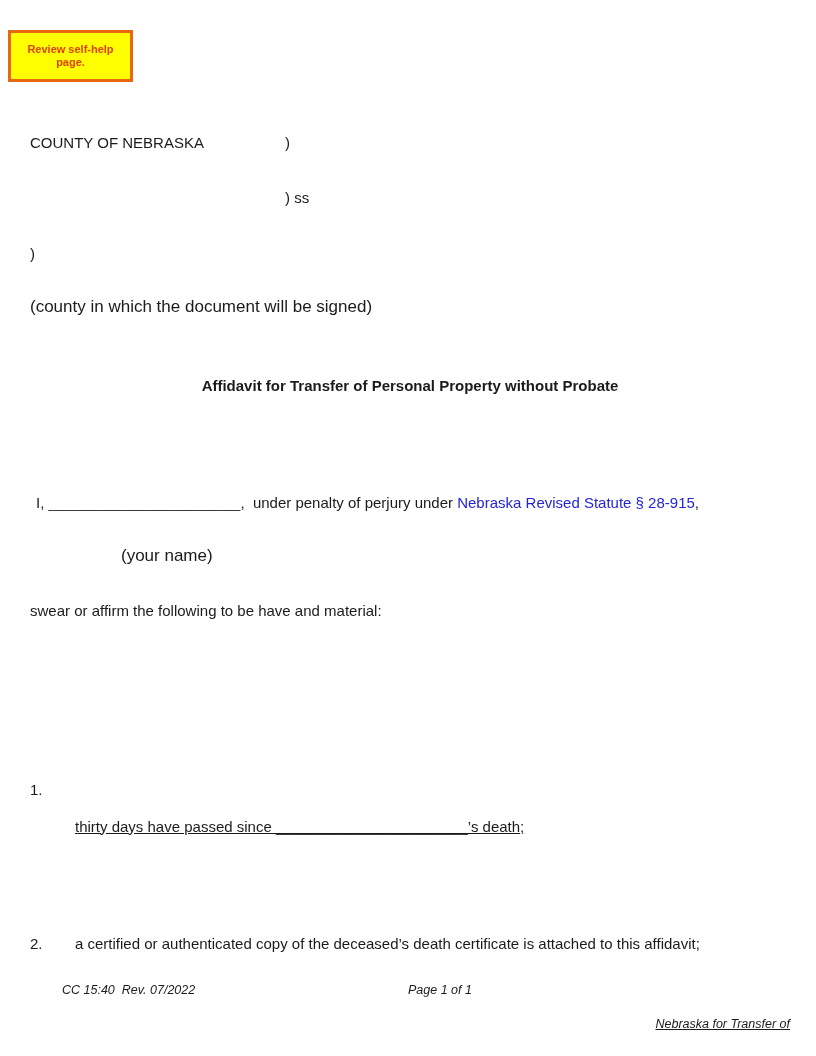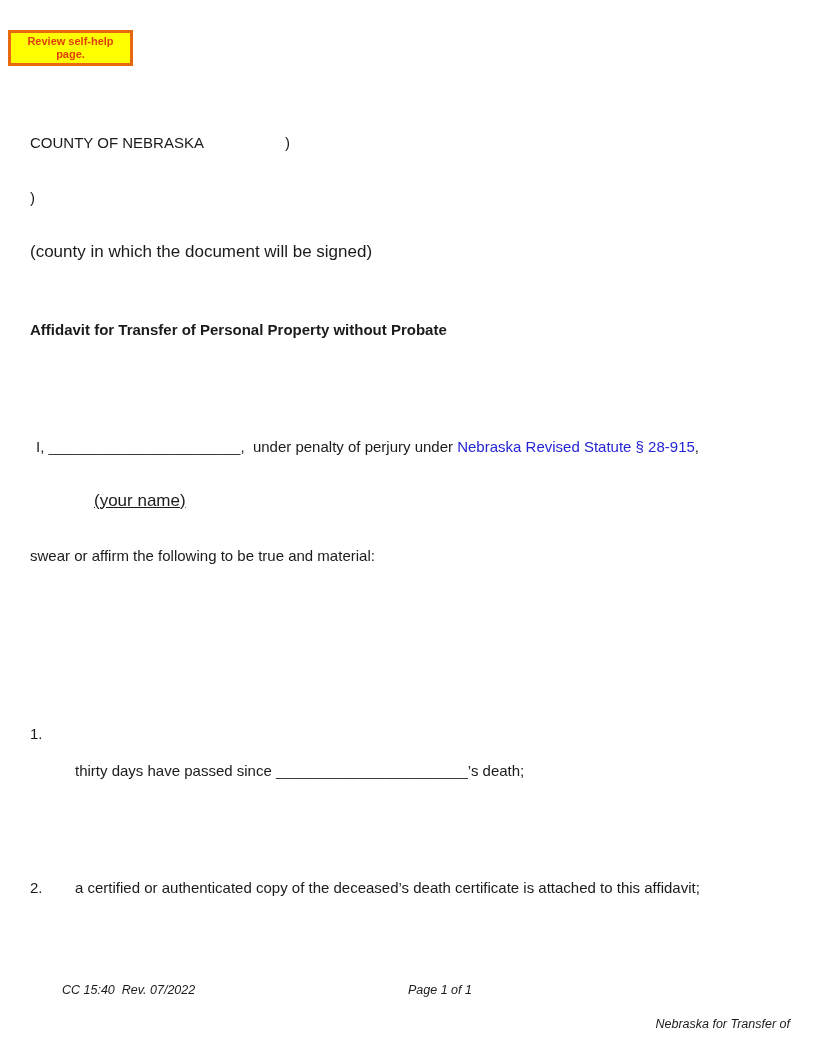--- a/index.html
+++ b/index.html
@@ -7,40 +7,40 @@
     position:relative;width:816px;height:1056px;background:#ffffff;overflow:hidden;
     font-family:"Liberation Sans","DejaVu Sans",sans-serif;color:#1b1b1b;
   }
   .page span, .page a, .page div{white-space:pre-wrap;}
   .badge{
     position:absolute;left:8px;top:30px;width:113px;
     background:var(--badge-bg,#ffff00);
     border:3px solid var(--badge-border,#e8680f);
     color:var(--badge-text,#e03e0b);
     font-size:11px;font-weight:bold;line-height:13px;
-    padding:2px 3px;text-align:center;text-decoration:none;cursor:pointer;
+    padding:10px 3px;text-align:center;text-decoration:none;cursor:pointer;
   }
   .content{position:absolute;left:30px;right:26px;top:78px;font-size:15px;line-height:18.5px;}
   .hrow{display:flex;}
   .hleft{width:255px;flex:none;}
   .small{font-size:17px;line-height:14px;}
-  .title{margin-top:7px;text-align:left;font-weight:bold;}
+  .title{margin-top:7px;text-align:center;font-weight:bold;}
   .intro{margin-top:6px;}
   .indent1{padding-left:6px;}
-  .cap-yourname{margin-left:64px;margin-bottom:2px;text-decoration:underline;}
+  .cap-yourname{margin-left:91px;margin-bottom:2px;}
   .list{margin-top:12px;}
   .item{display:flex;}
   .inum{width:45px;flex:none;}
   .ibody{flex:1;}
   .i1{margin-bottom:6px;}
   .i2{margin-bottom:7px;}
   .cap1{margin-left:258px;}
   .bl{color:#2e2e2e;}
   .link{color:var(--link-blue,#2424d6);text-decoration:none;cursor:pointer;}
-  .fline{display:block;}
+  .fline{display:block;text-decoration:underline;}
   .footer{
     position:absolute;left:30px;right:26px;top:982px;display:flex;align-items:flex-start;
     font-style:italic;font-size:12.5px;line-height:17px;
   }
   .fcell-l{flex:1;padding-left:32px;}
   .fcell-c{flex:none;margin-left:28px;}
   .fcell-r{flex:1;text-align:right;}
 </style>
 </head>
 <body>
@@ -48,30 +48,33 @@
 <div class="page">
 
   <a class="badge">Review self-help page.</a>
 
   <div class="content">
 
     <div class="hrow">
       <span class="hleft">COUNTY OF NEBRASKA</span><span>)</span>
     </div>
     <div class="hrow">
+      <span class="hleft"></span><span>) ss</span>
+    </div>
+    <div class="hrow">
       <span>)</span>
     </div>
     <div class="small">(county in which the document will be signed)</div>
 
     <div class="title">Affidavit for Transfer of Personal Property without Probate</div>
 
     <div class="intro">
       <div class="indent1"><span>I, </span><span class="bl">_______________________</span><span>,  under penalty of perjury under </span><a class="link">Nebraska Revised Statute § 28-915</a><span>,</span></div>
       <div class="small cap-yourname">(your name)</div>
-      <div>swear or affirm the following to be true and material:</div>
+      <div>swear or affirm the following to be have and material:</div>
     </div>
 
     <div class="list">
 
       <div class="item i1">
         <span class="inum">1.</span>
         <span class="ibody">
           <span class="fline"><span>thirty days have passed since </span><span class="bl">_______________________</span><span>’s death;</span></span>
         </span>
       </div>

